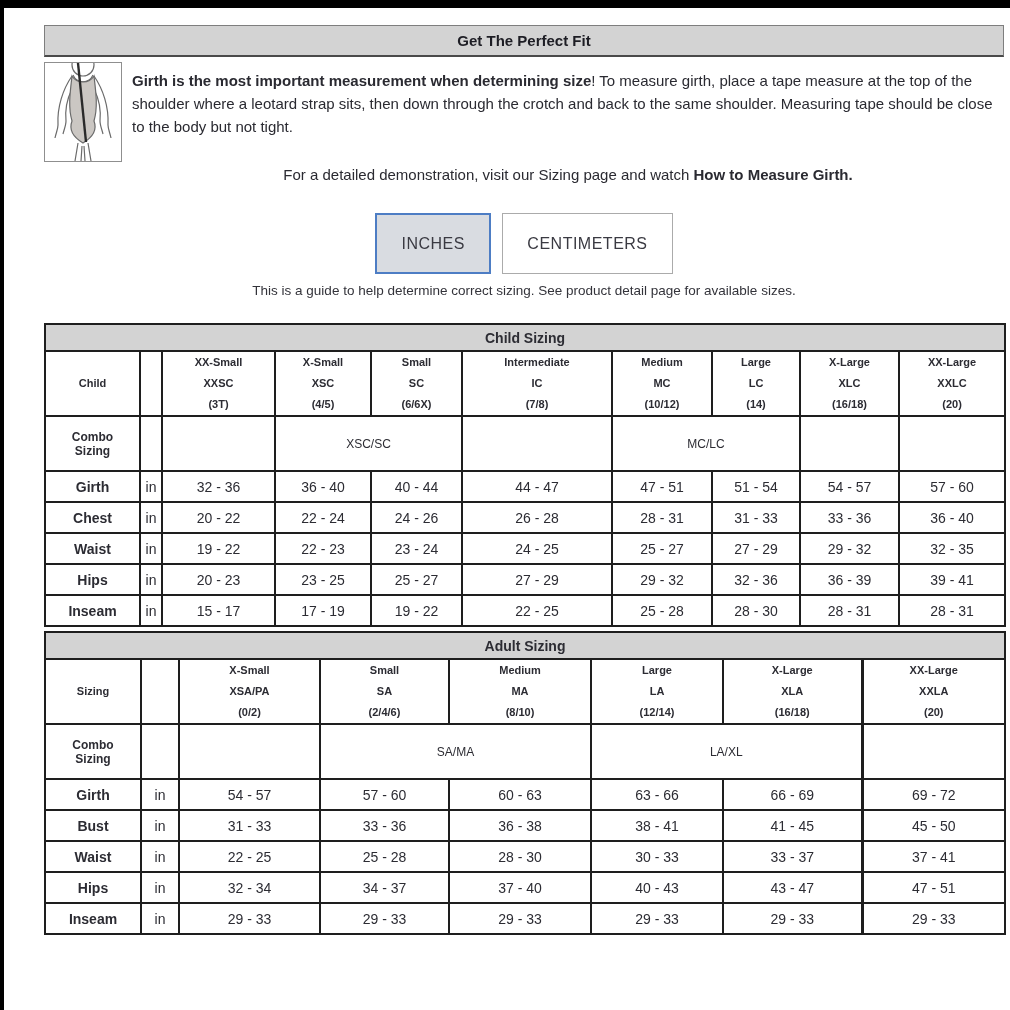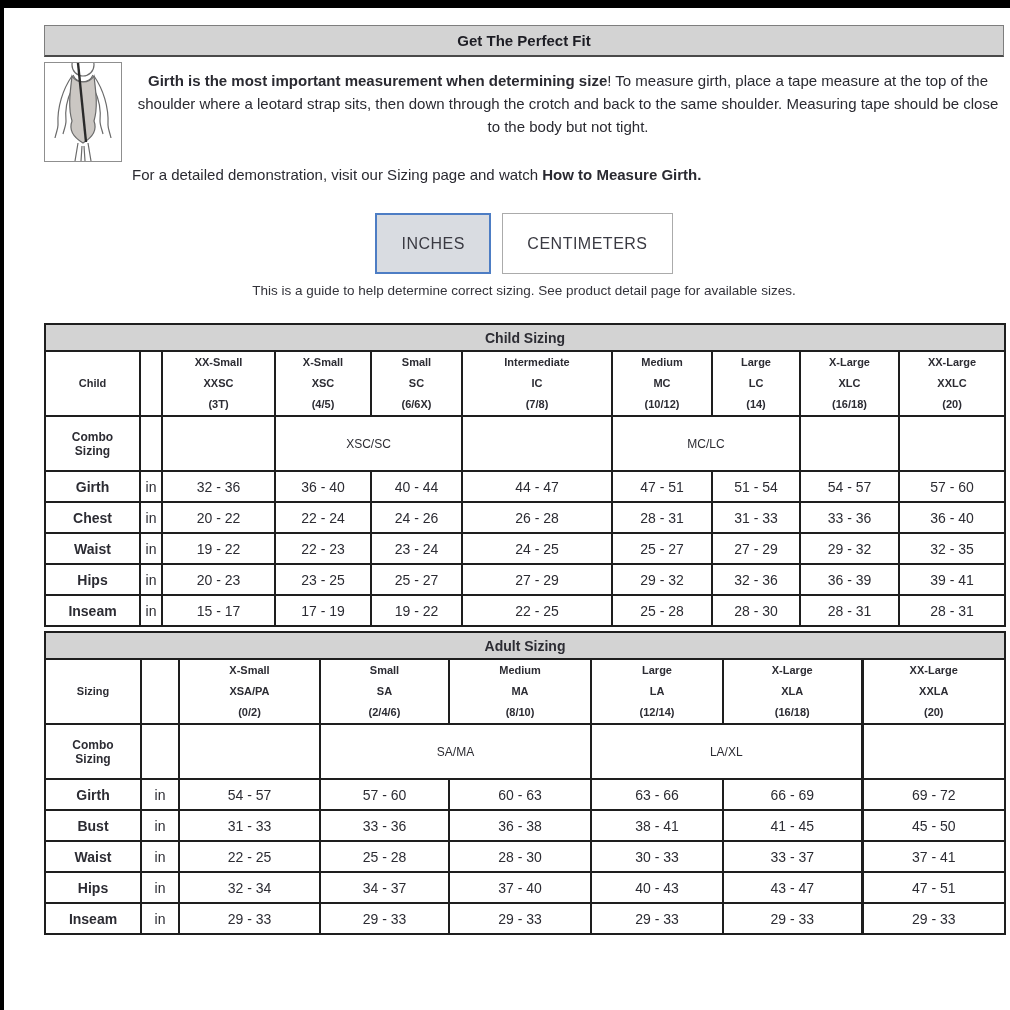--- a/index.html
+++ b/index.html
@@ -13,22 +13,22 @@
   .content { position:absolute; left:44px; top:25px; width:960px; }
 
   .title-bar {
     height:32px; background:#d3d3d3; border:1px solid #7e7e7e; border-bottom:2px solid #4a4a4a;
     text-align:center; line-height:29px; font-weight:bold; font-size:15px; color:#1d1d24;
   }
 
   .intro { display:flex; margin-top:5px; }
   .figure-box { flex:none; width:78px; height:100px; border:1px solid #8f8f8f; background:#fff; }
   .intro-text { flex:1; padding-left:10px; }
-  .girth-par { margin:7px 0 0; text-align:center; font-size:15px; line-height:23px; color:#2a2a31; }
-  .demo-line { margin:28px 0 0; font-size:15px; color:#2a2a31; }
+  .girth-par { margin:7px 0 0; font-size:15px; line-height:23px; color:#2a2a31; }
+  .demo-line { margin:28px 0 0; text-align:center; font-size:15px; color:#2a2a31; }
 
   .unit-toggle { margin-top:30px; text-align:center; }
   .btn {
     display:inline-block; font-family:"Liberation Sans",sans-serif; font-size:16px;
     color:#3a3a42; height:61px; padding:0 24px; letter-spacing:.5px; cursor:pointer; vertical-align:middle;
   }
   .btn-active { background:#d9dce1; border:2px solid #4d7dc4; margin-right:7px; }
   .btn-plain  { background:#ffffff; border:1px solid #ababab;text-align:right; }
 
   .guide-note { margin-top:9px; text-align:center; font-size:13.5px; color:#33333a; }

